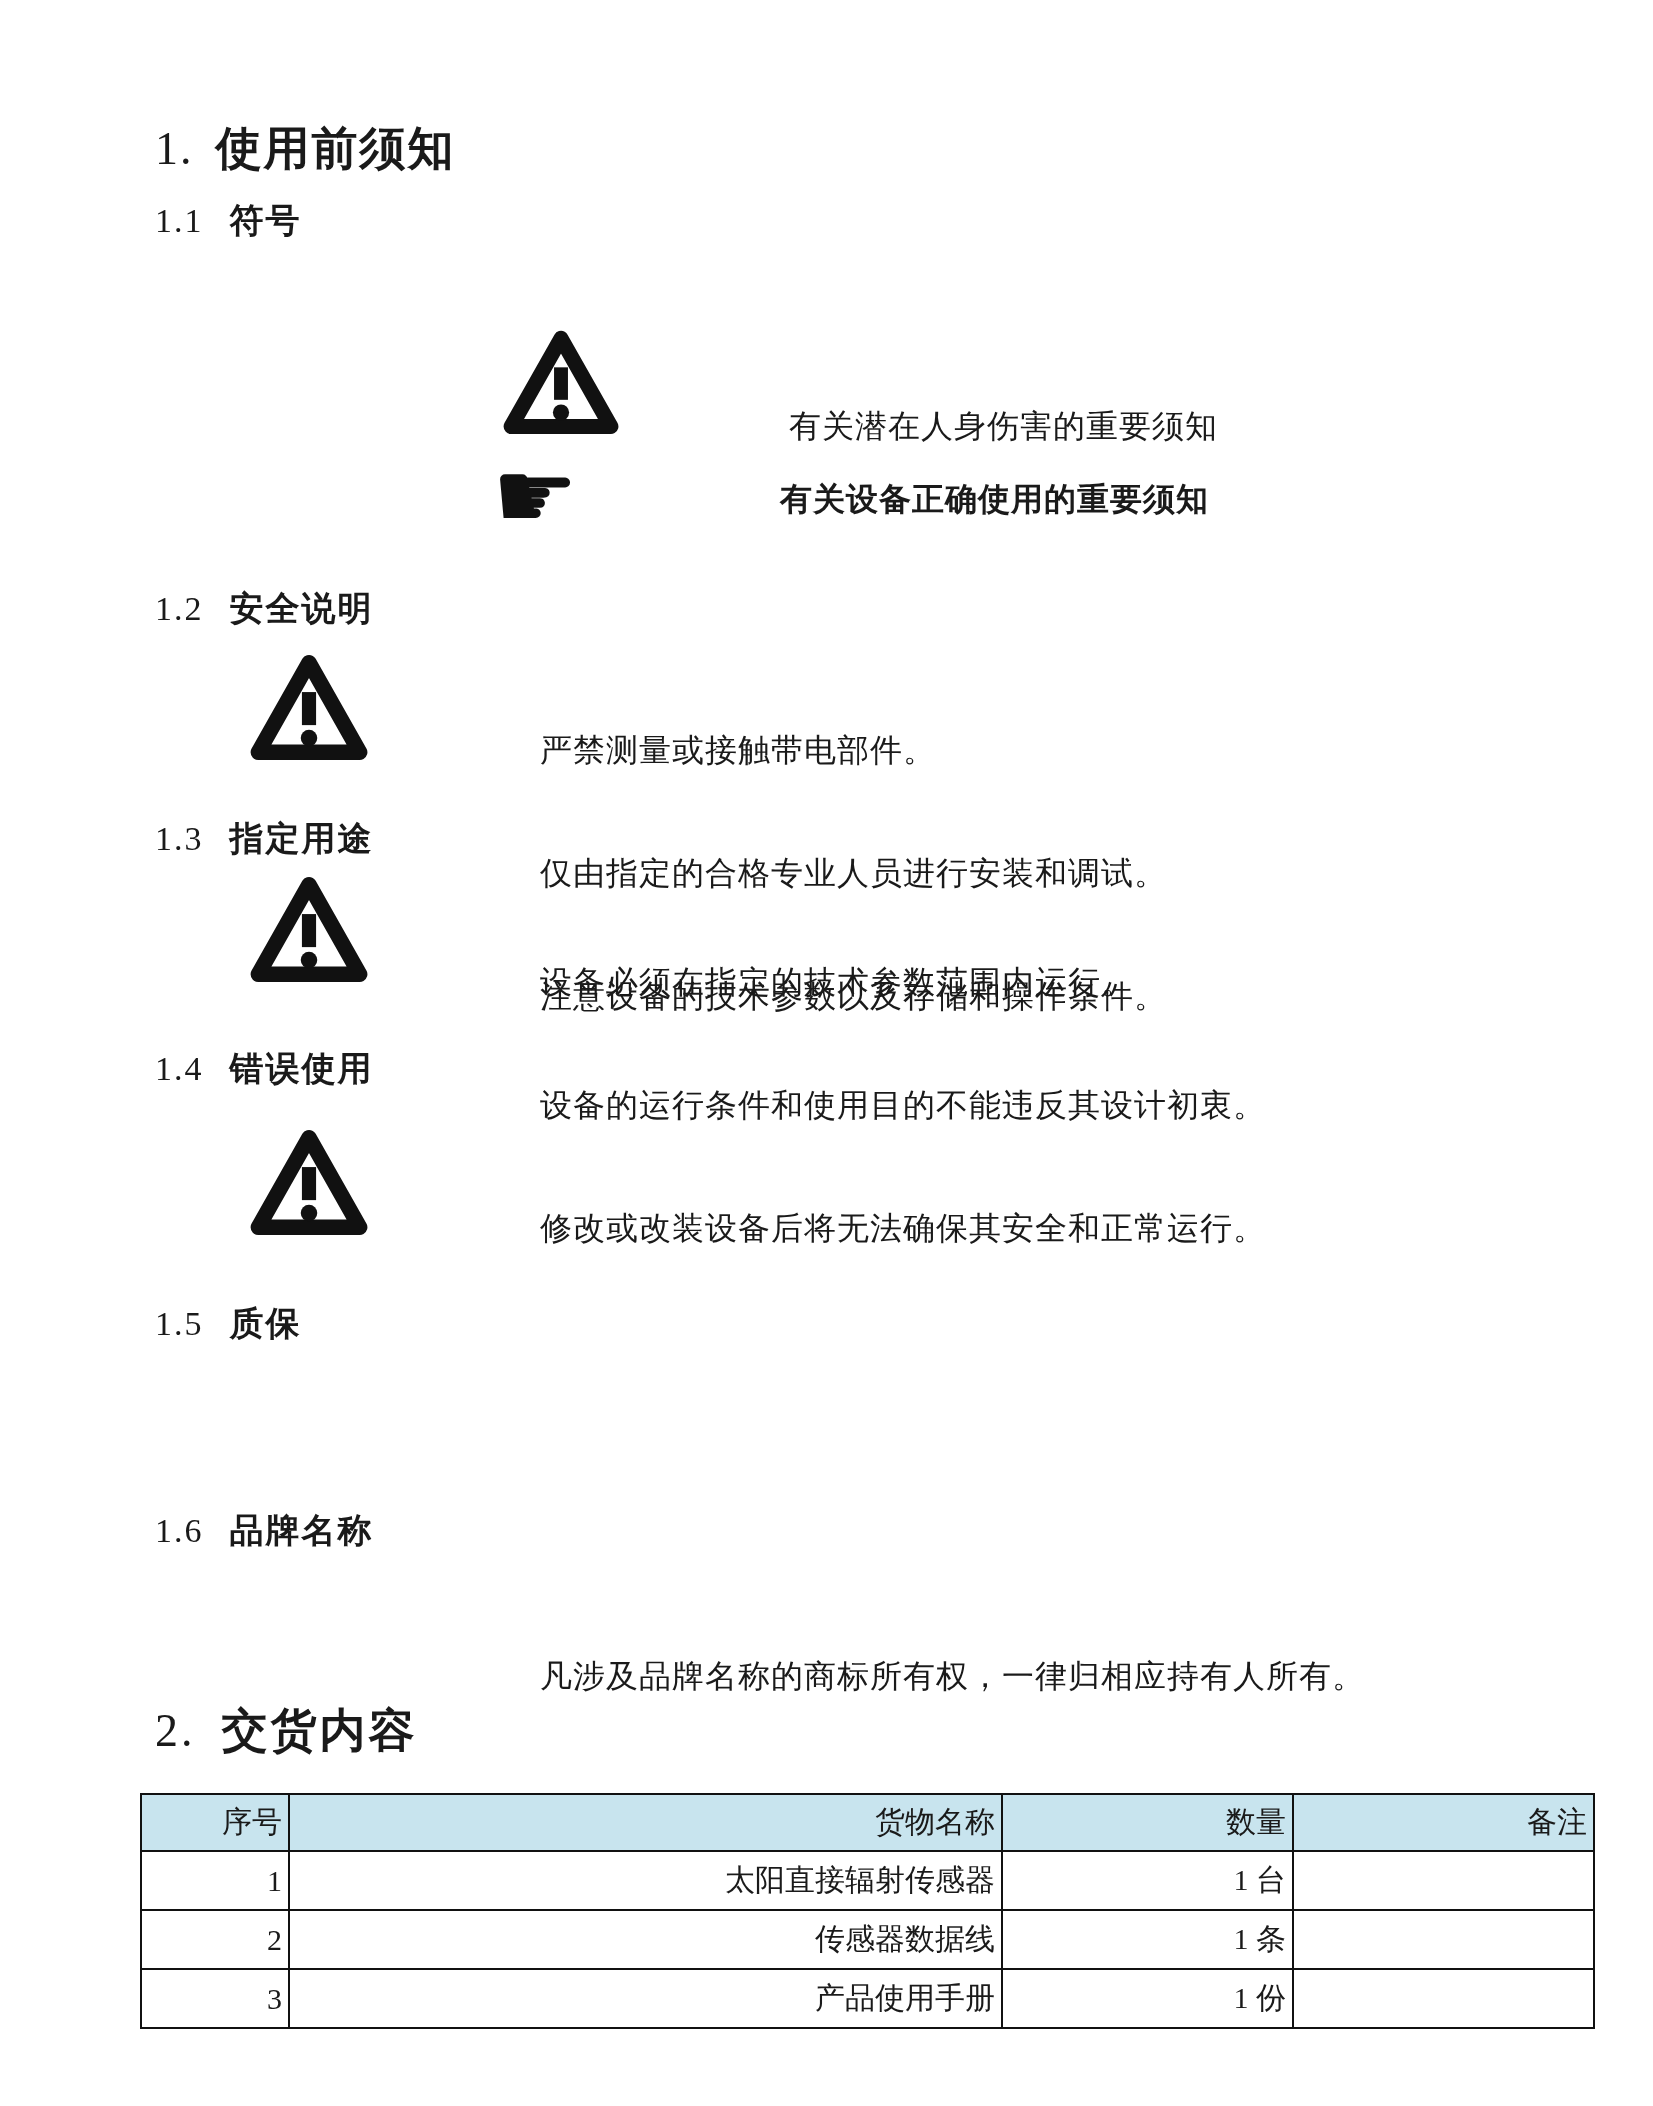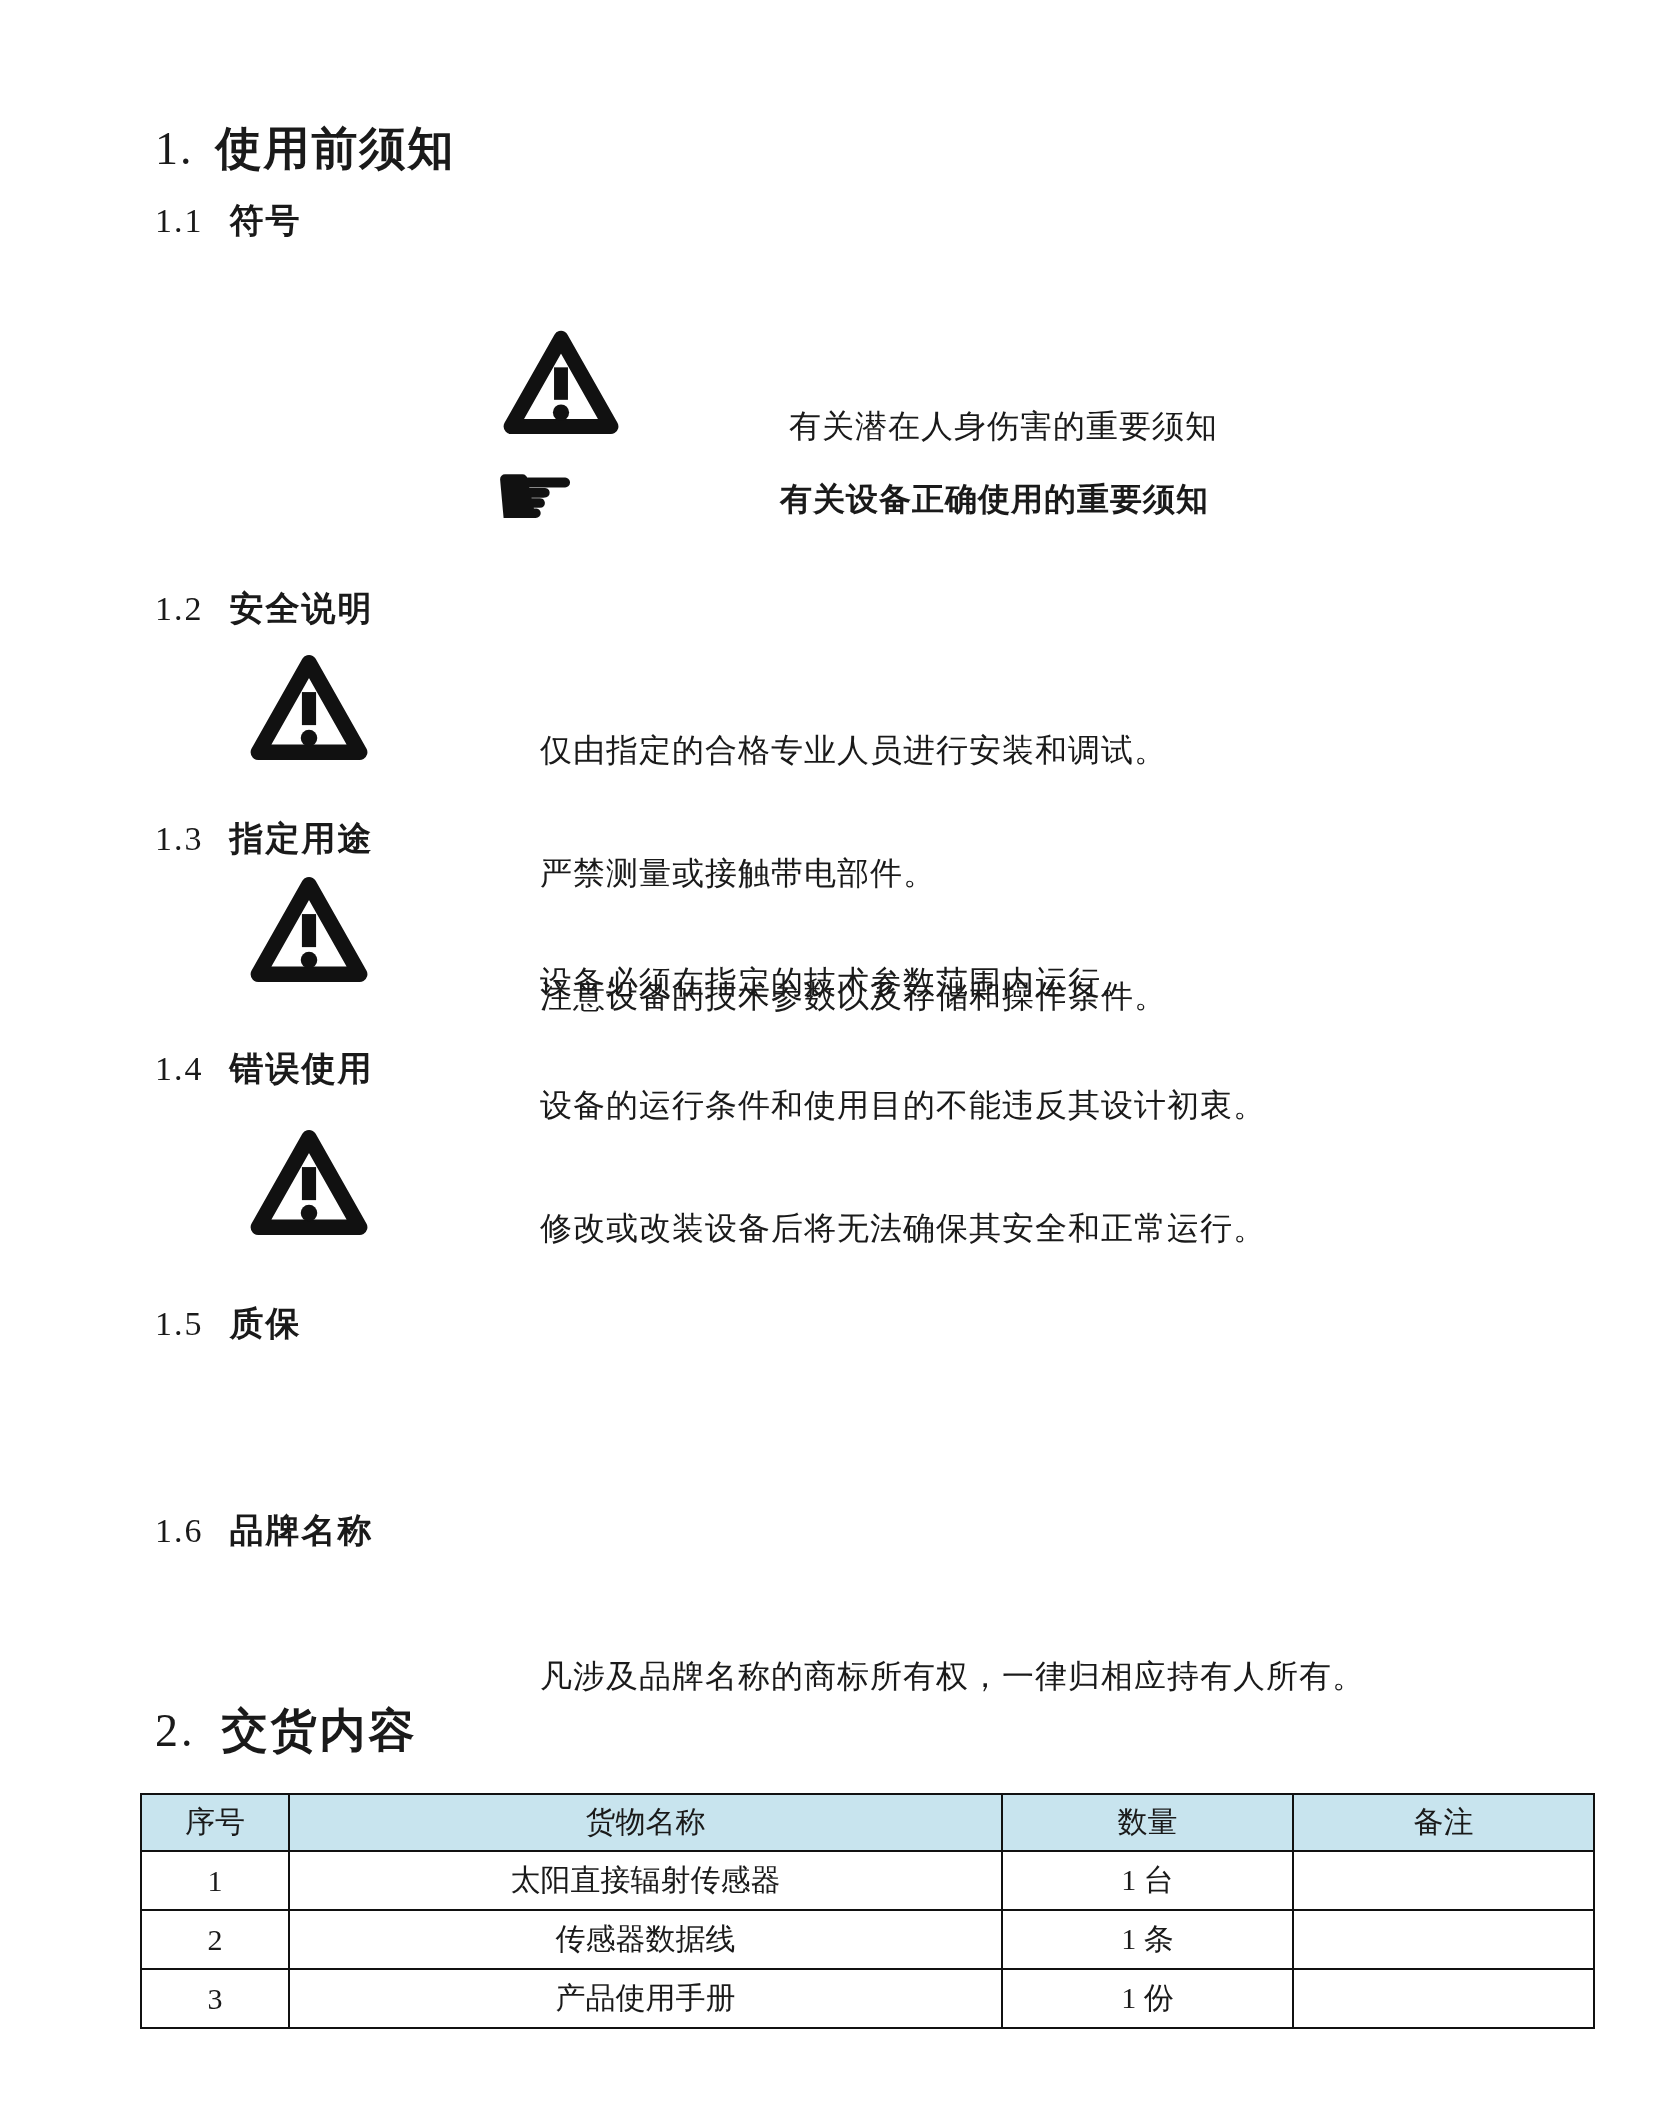--- a/index.html
+++ b/index.html
@@ -24,21 +24,21 @@
   .hand{font-family:"DejaVu Sans","Liberation Sans",sans-serif;font-size:96px;line-height:1;color:#111;}
   .tri{display:block;}
   table.delivery{
     border-collapse:collapse;
     table-layout:fixed;
     width:1397px;height:230px;
     font-size:30px;
   }
   table.delivery th, table.delivery td{
     border:2px solid #111;
-    text-align:center;
+    text-align:right;
     vertical-align:middle;
     font-weight:400;
     padding:0 6px;
     overflow:hidden;
   }
   table.delivery th{height:55px;}
   table.delivery td{height:57px;}
   .c0{width:134px;} .c1{width:699px;} .c2{width:277px;} .c3{width:287px;}
 </style>
 </head>
@@ -72,22 +72,22 @@
   <div class="abs hand" style="left:492px;top:448px;">☛</div>
   <div class="abs note-text" style="left:780px;top:478px;font-weight:bold;">有关设备正确使用的重要须知</div>
 
   <div class="abs h3" style="left:155px;top:586px;">
     <span class="num">1.2</span><span class="ttl">安全说明</span>
   </div>
   <svg class="abs tri" style="left:250px;top:650px;" width="118" height="116" viewBox="0 0 100 95">
     <use href="#warn-tri"></use>
   </svg>
   <div class="abs body-lines" style="left:540px;top:648px;">
+    <div>严禁测量或接触带电部件。</div>
     <div>仅由指定的合格专业人员进行安装和调试。</div>
-    <div>严禁测量或接触带电部件。</div>
     <div>注意设备的技术参数以及存储和操作条件。</div>
   </div>
 
   <div class="abs h3" style="left:155px;top:816px;">
     <span class="num">1.3</span><span class="ttl">指定用途</span>
   </div>
   <svg class="abs tri" style="left:250px;top:872px;" width="118" height="116" viewBox="0 0 100 95">
     <use href="#warn-tri"></use>
   </svg>
   <div class="abs body-lines" style="left:540px;top:880px;">

